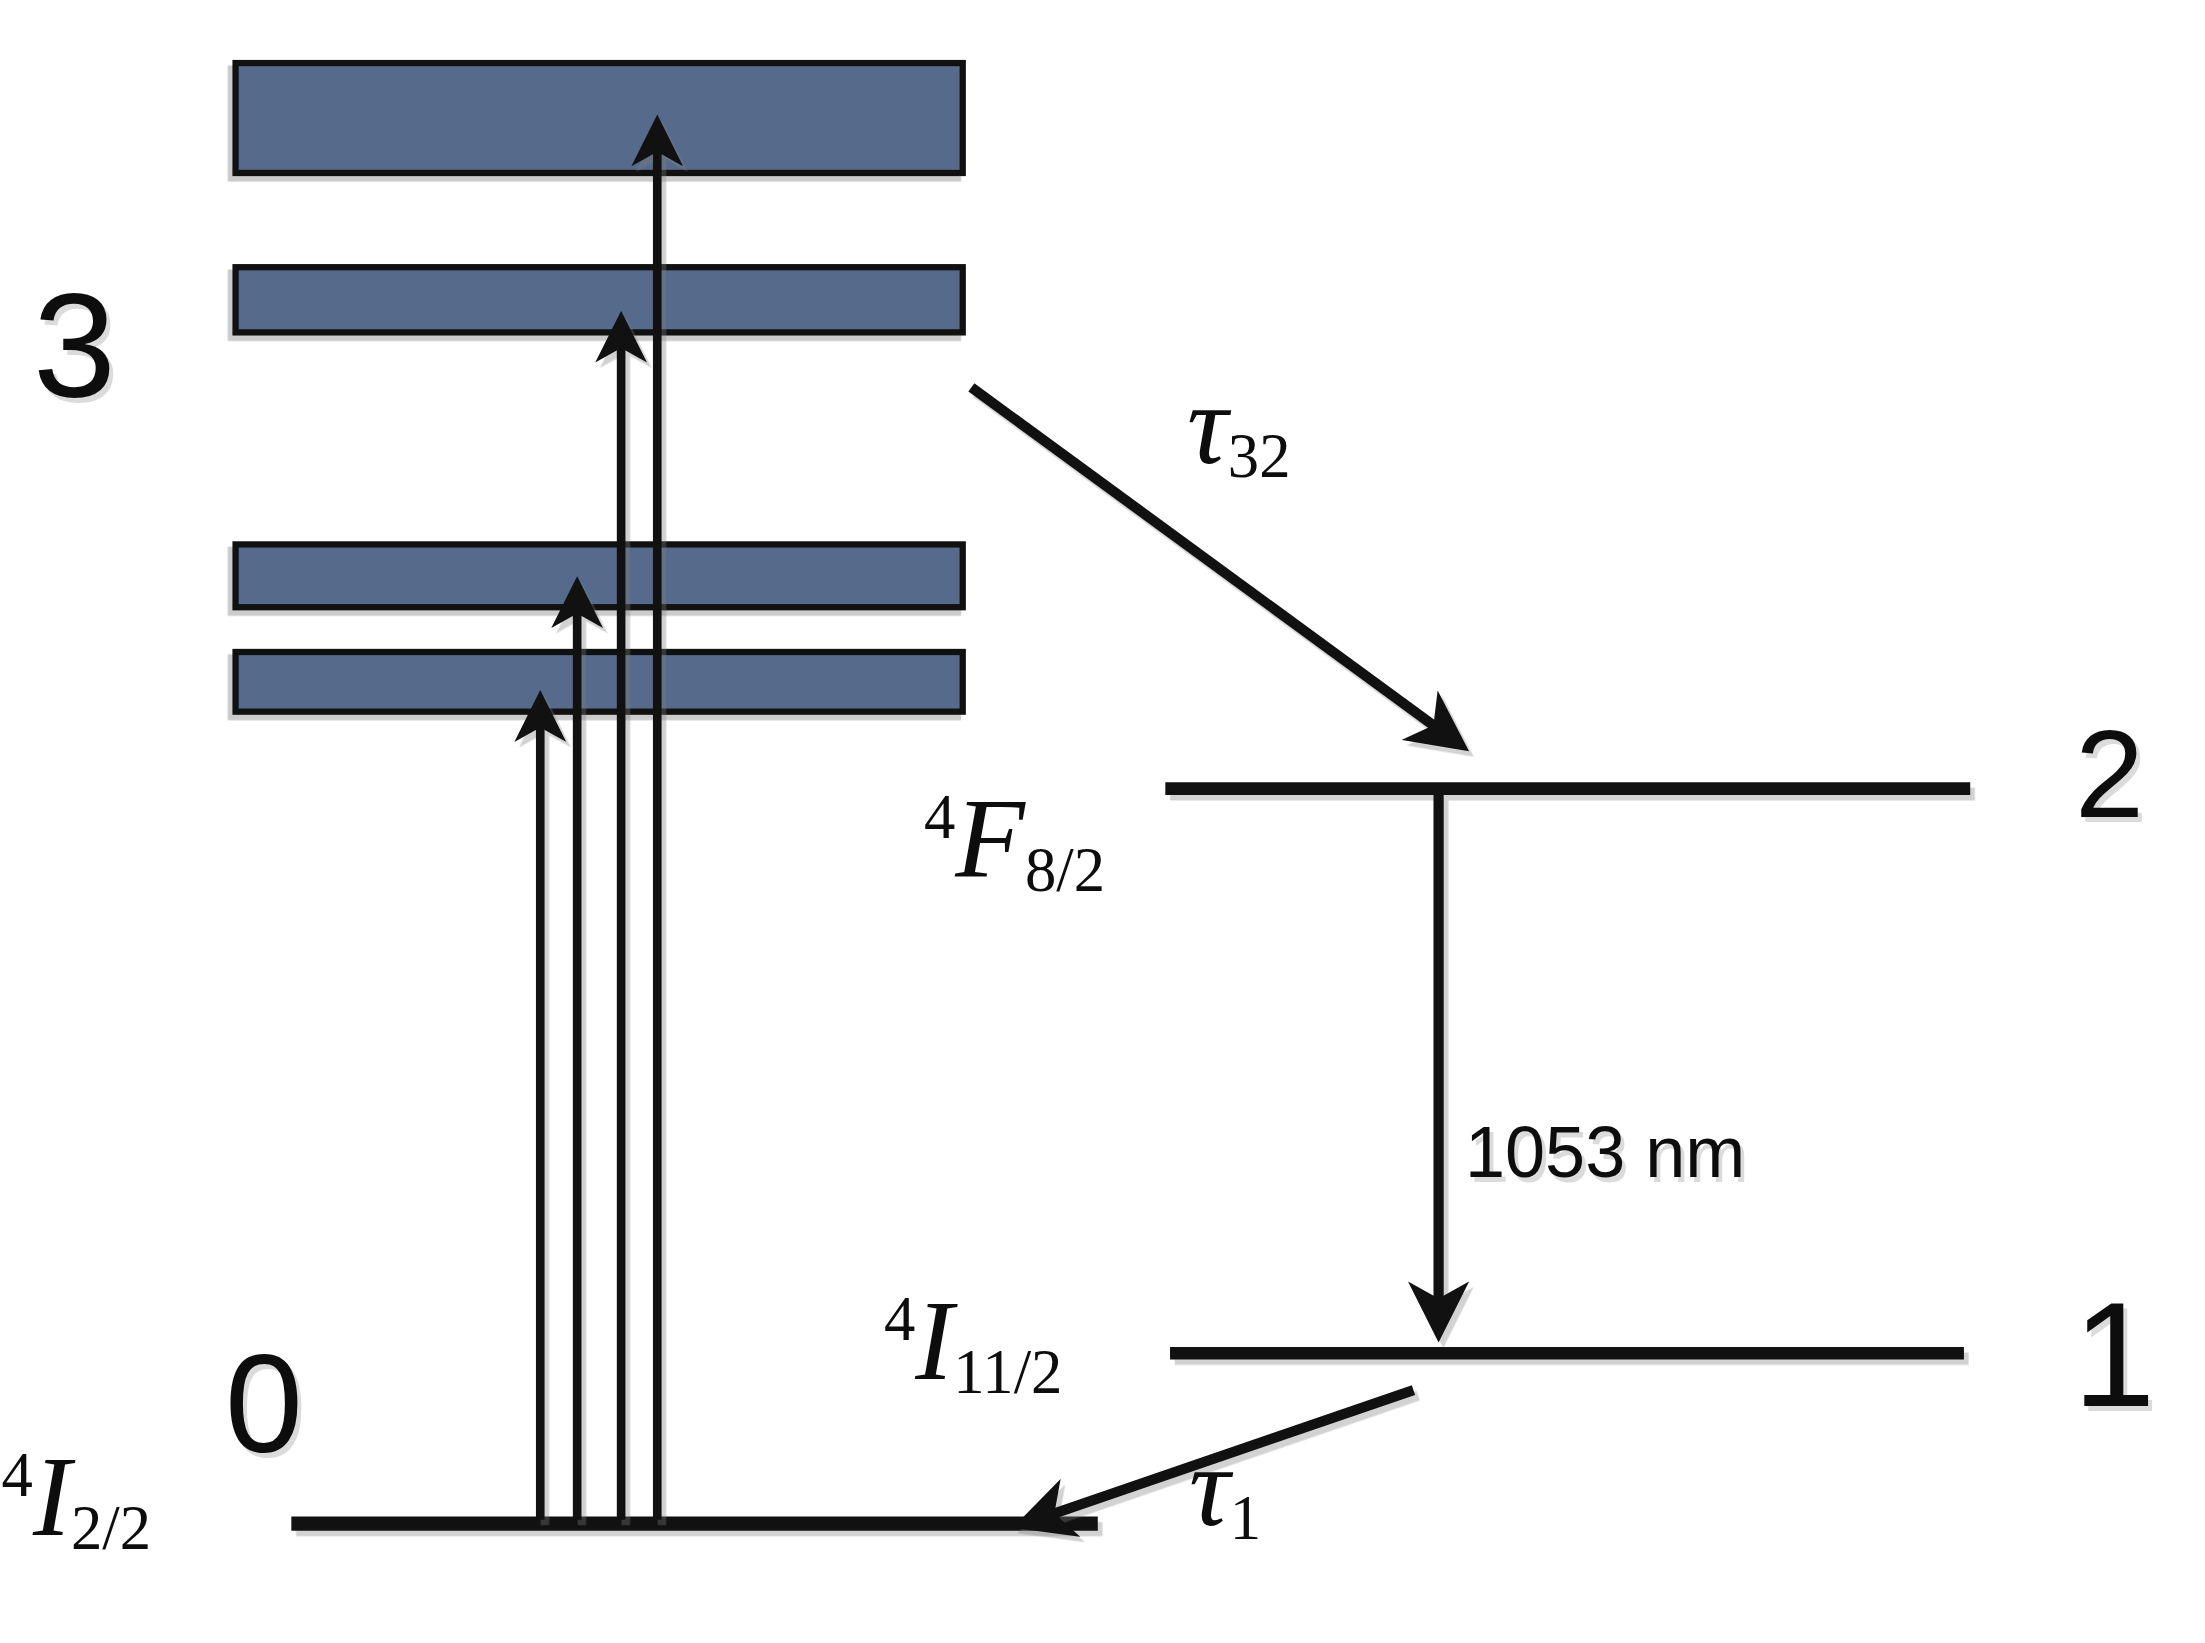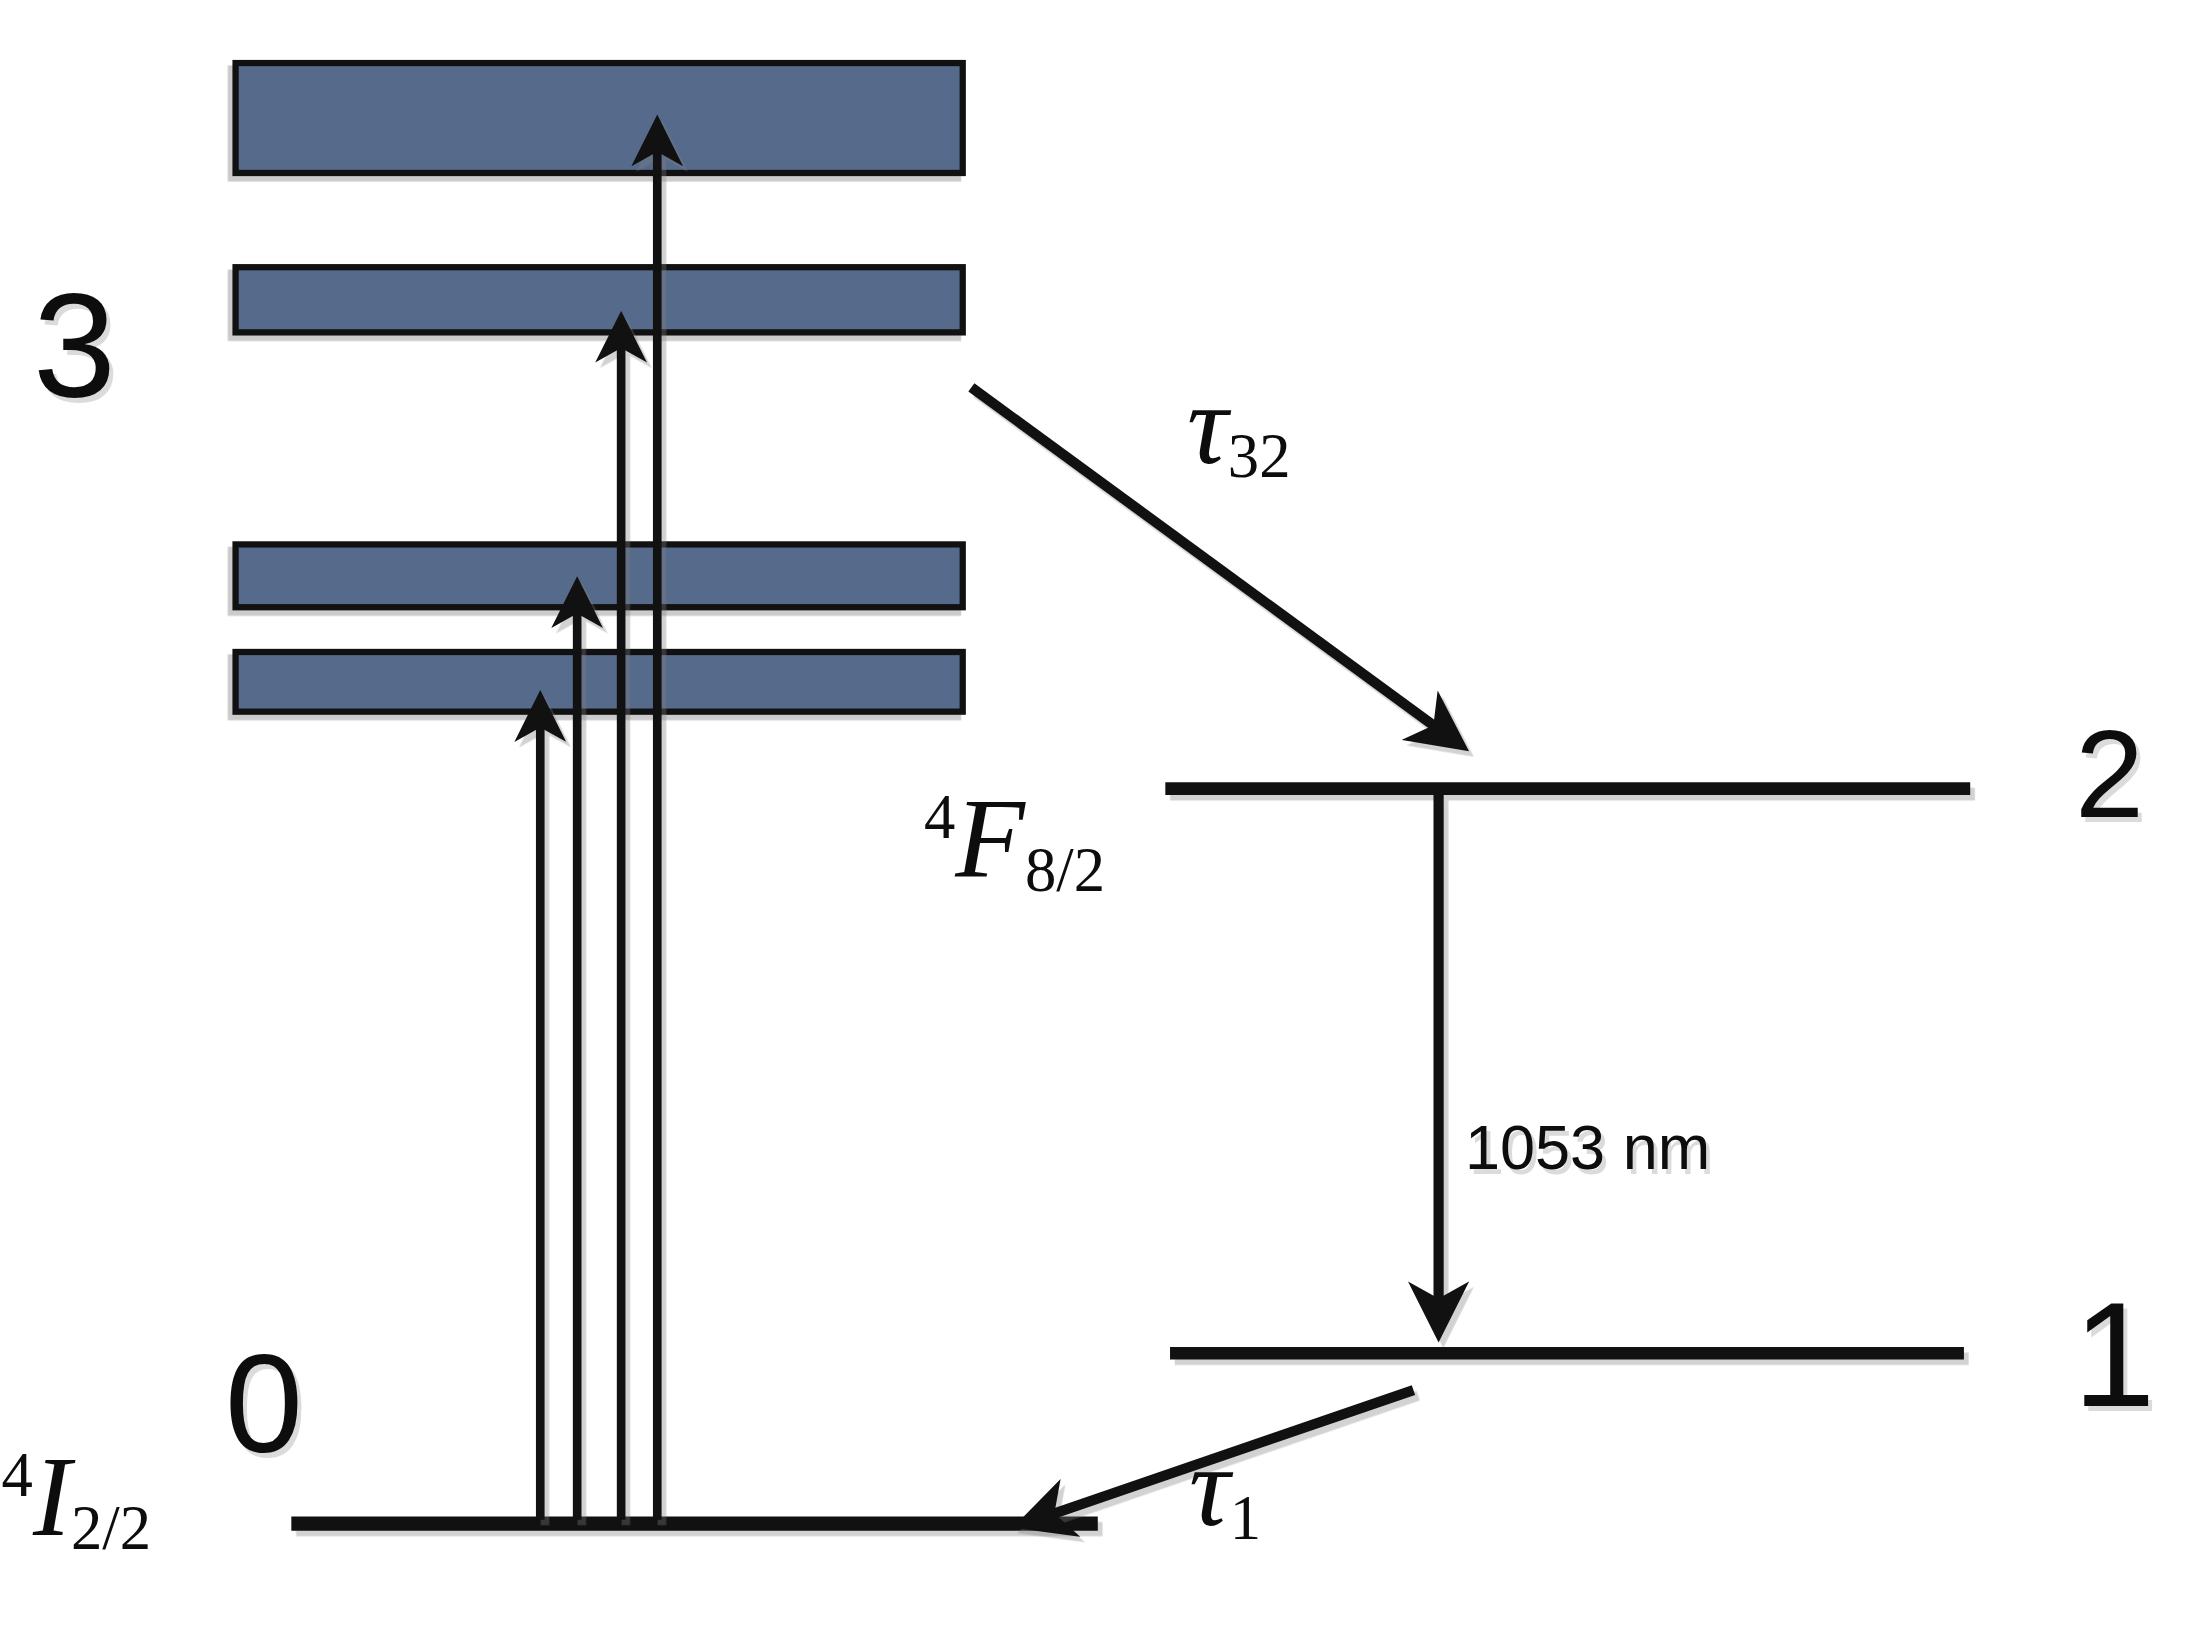--- a/index.html
+++ b/index.html
@@ -68,24 +68,25 @@
     <path class="stroke decay" d="M1832,1012 L1832,1690" marker-end="url(#ah)"></path>
 
     <path class="stroke decay" d="M1800,1770 L1308,1939" marker-end="url(#ah)"></path>
   </svg>
 
   <div class="num" style="left:33px;  top:271px;  font-size:149px;">3</div>
   <div class="num" style="left:225px; top:1334px; font-size:140px;">0</div>
   <div class="num" style="left:2075px;top:712px;  font-size:124px;">2</div>
   <div class="num" style="left:2073px;top:1281px; font-size:148px;">1</div>
 
-  <div class="num" style="left:1465px;top:1116px;font-size:63px;">1053 nm</div>
+  <div class="num" style="left:1465px;top:1116px;font-size:72px;">1053 nm</div>
 
   <div class="term" style="left:924px;top:782px;font-size:114px;"><sup>4</sup><span class="letter">F</span><sub>8/2</sub></div>
 
+  <div class="term" style="left:884px;top:1284px;font-size:114px;"><sup>4</sup><span class="letter">I</span><sub>11/2</sub></div>
 
   <div class="term" style="left:1.6px;top:1440px;font-size:114px;"><sup>4</sup><span class="letter">I</span><sub>2/2</sub></div>
 
   <div class="term" style="left:1187px;top:368px;font-size:114px;"><span class="tau">τ</span><sub>32</sub></div>
 
   <div class="term" style="left:1189px;top:1430px;font-size:114px;"><span class="tau">τ</span><sub>1</sub></div>
 
 </div>
 
 

